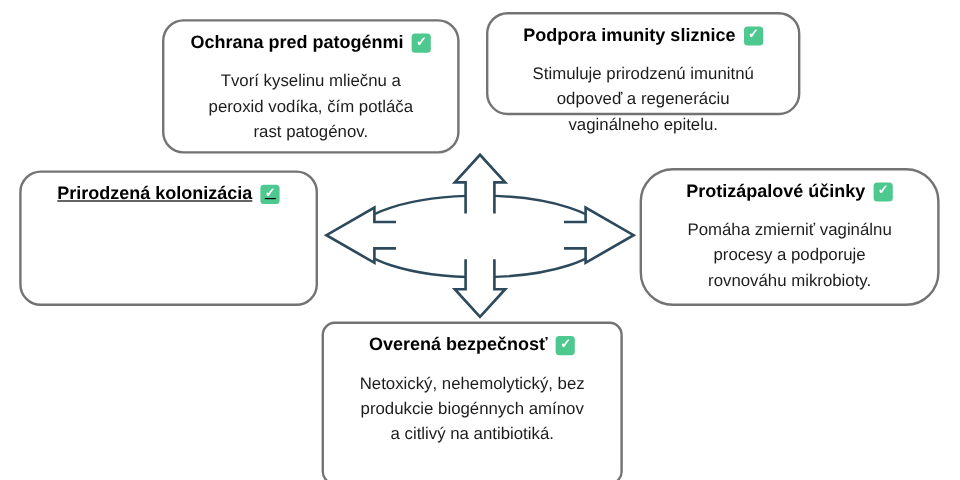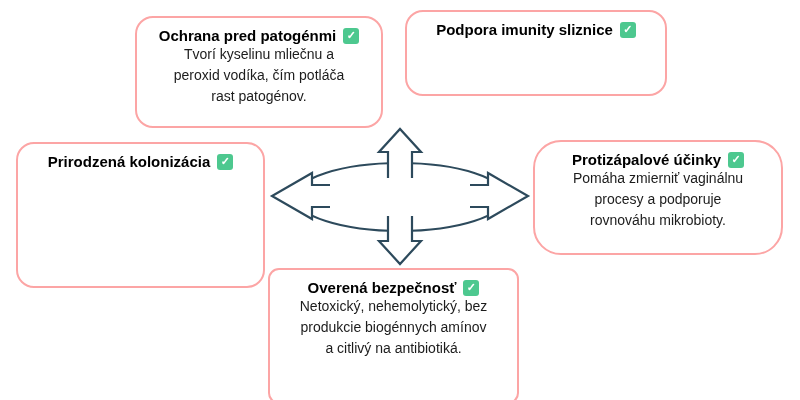--- a/index.html
+++ b/index.html
@@ -8,54 +8,55 @@
     width:800px;height:400px;
     background:#ffffff;
     font-family:"Liberation Sans", sans-serif;
     overflow:hidden;
   }
   .arrows-svg{position:absolute;left:0;top:0;z-index:1;}
   .card{
     position:absolute;
     box-sizing:border-box;
     background:#ffffff;
-    border:2px solid #fca5a5;
+    border:2px solid #737373;
     border-radius:18px;
     z-index:2;
     display:flex;flex-direction:column;align-items:center;
     padding-top:9px;
   }
   .card-title-row{
     display:flex;align-items:center;justify-content:center;gap:7px;
   }
   .card-title{
     font-size:15px;font-weight:bold;color:#000000;white-space:nowrap;
   }
   .check-badge{
     width:16px;height:16px;border-radius:3px;
     background:#4dc88f;
     color:#ffffff;font-size:11px;font-weight:bold;
     display:flex;align-items:center;justify-content:center;
     line-height:1;
   }
   .card-body{
+    margin-top:13px;
     font-size:14px;line-height:21px;color:#1c1c1c;
     text-align:center;white-space:pre-line;
   }
   .center-label{
     position:absolute;left:295px;top:176px;width:210px;
     z-index:3;text-align:center;
     font-size:16px;font-weight:bold;color:#111111;line-height:21px;
   }
   .center-label .it{font-style:italic;}
   .center-label .sp{margin-left:5px;}
   
   .card-tl{left:135px;top:16px;width:248px;height:112px;}
   .card-tr{left:405px;top:10px;width:262px;height:86px;}
-  .card-l {left:16px;top:142px;width:249px;height:146px;}
+  .card-l {left:16px;top:142px;width:249px;height:113px;text-decoration:underline;}
   .card-r {left:533px;top:140px;width:250px;height:115px;border-radius:28px;}
   .card-b {left:268px;top:268px;width:251px;height:136px;border-radius:11px;}
 </style>
 </head>
 <body>
 
 <div class="canvas">
 
   <svg class="arrows-svg" width="800" height="400" viewBox="0 0 800 400">
     <ellipse cx="400" cy="197" rx="105" ry="34" fill="#ffffff" stroke="#2d4a5c" stroke-width="2"></ellipse>
@@ -74,20 +75,23 @@
     <div class="card-body">Tvorí kyselinu mliečnu a
 peroxid vodíka, čím potláča
 rast patogénov.</div>
   </div>
 
   <div class="card card-tr">
     <div class="card-title-row">
       <span class="card-title">Podpora imunity sliznice</span>
       <span class="check-badge">✓</span>
     </div>
+    <div class="card-body">Stimuluje prirodzenú imunitnú
+odpoveď a regeneráciu
+vaginálneho epitelu.</div>
   </div>
 
   <div class="card card-l">
     <div class="card-title-row">
       <span class="card-title">Prirodzená kolonizácia</span>
       <span class="check-badge">✓</span>
     </div>
   </div>
 
   <div class="card card-r">

